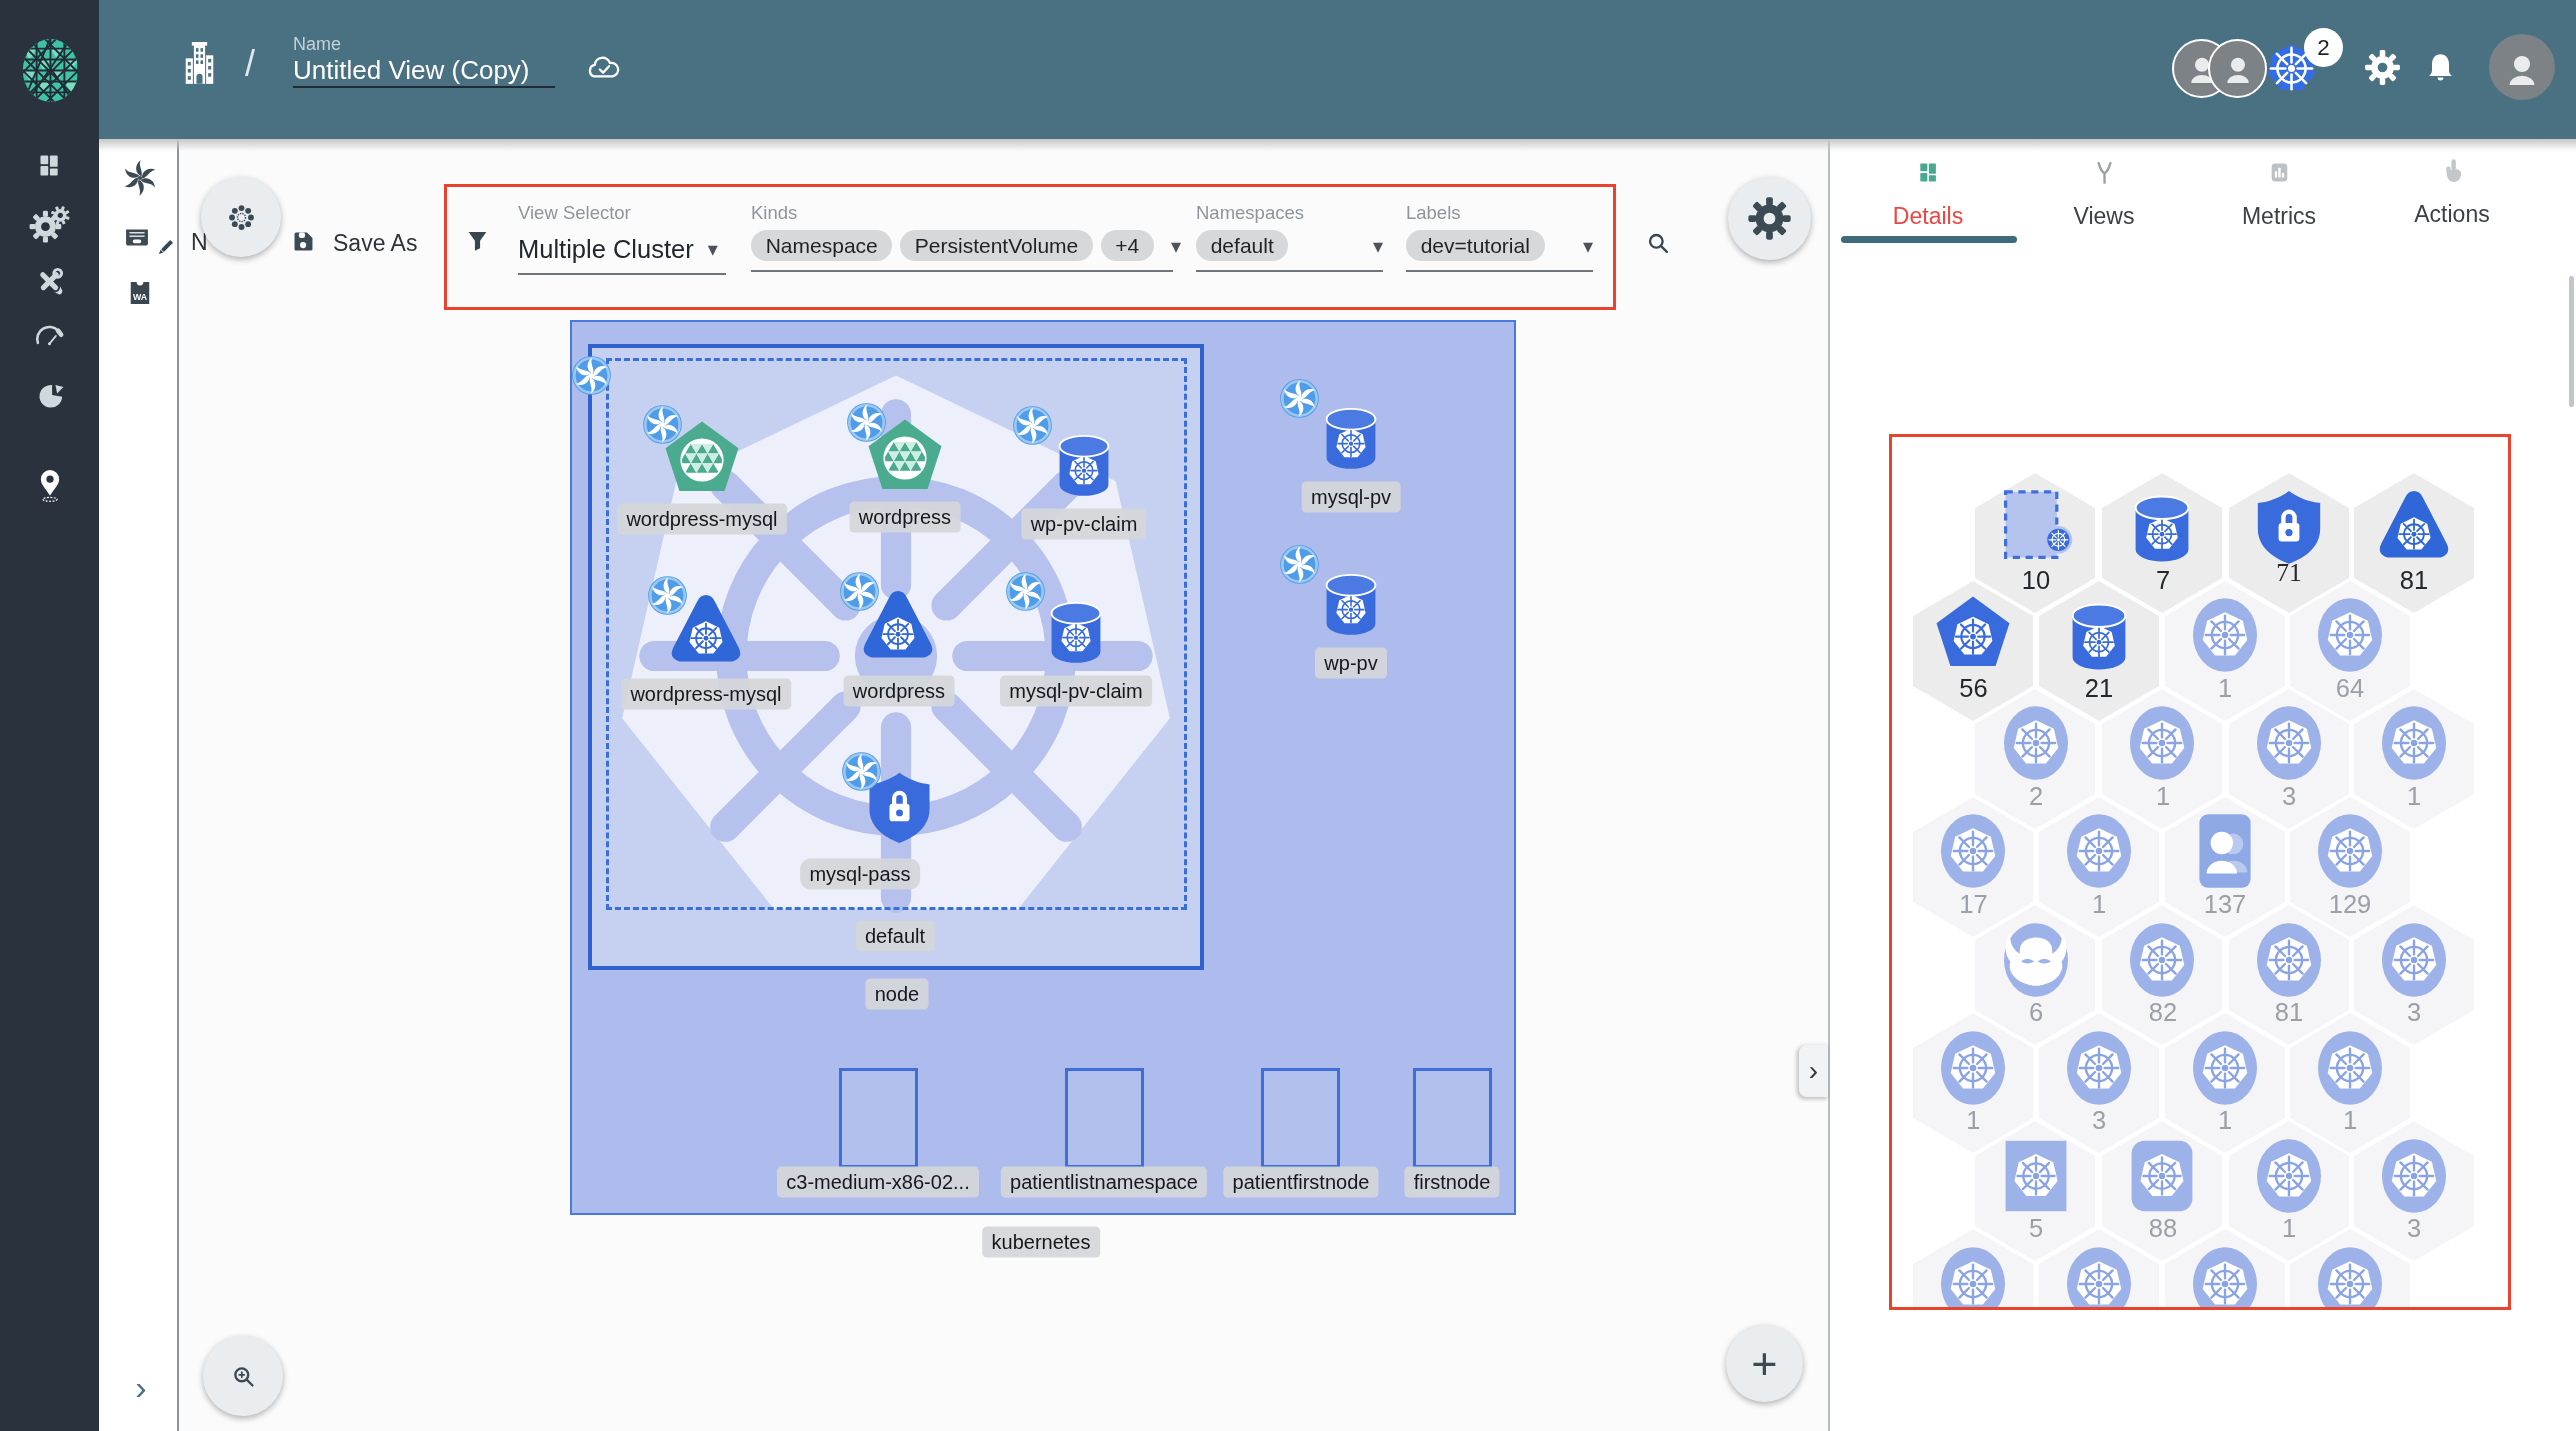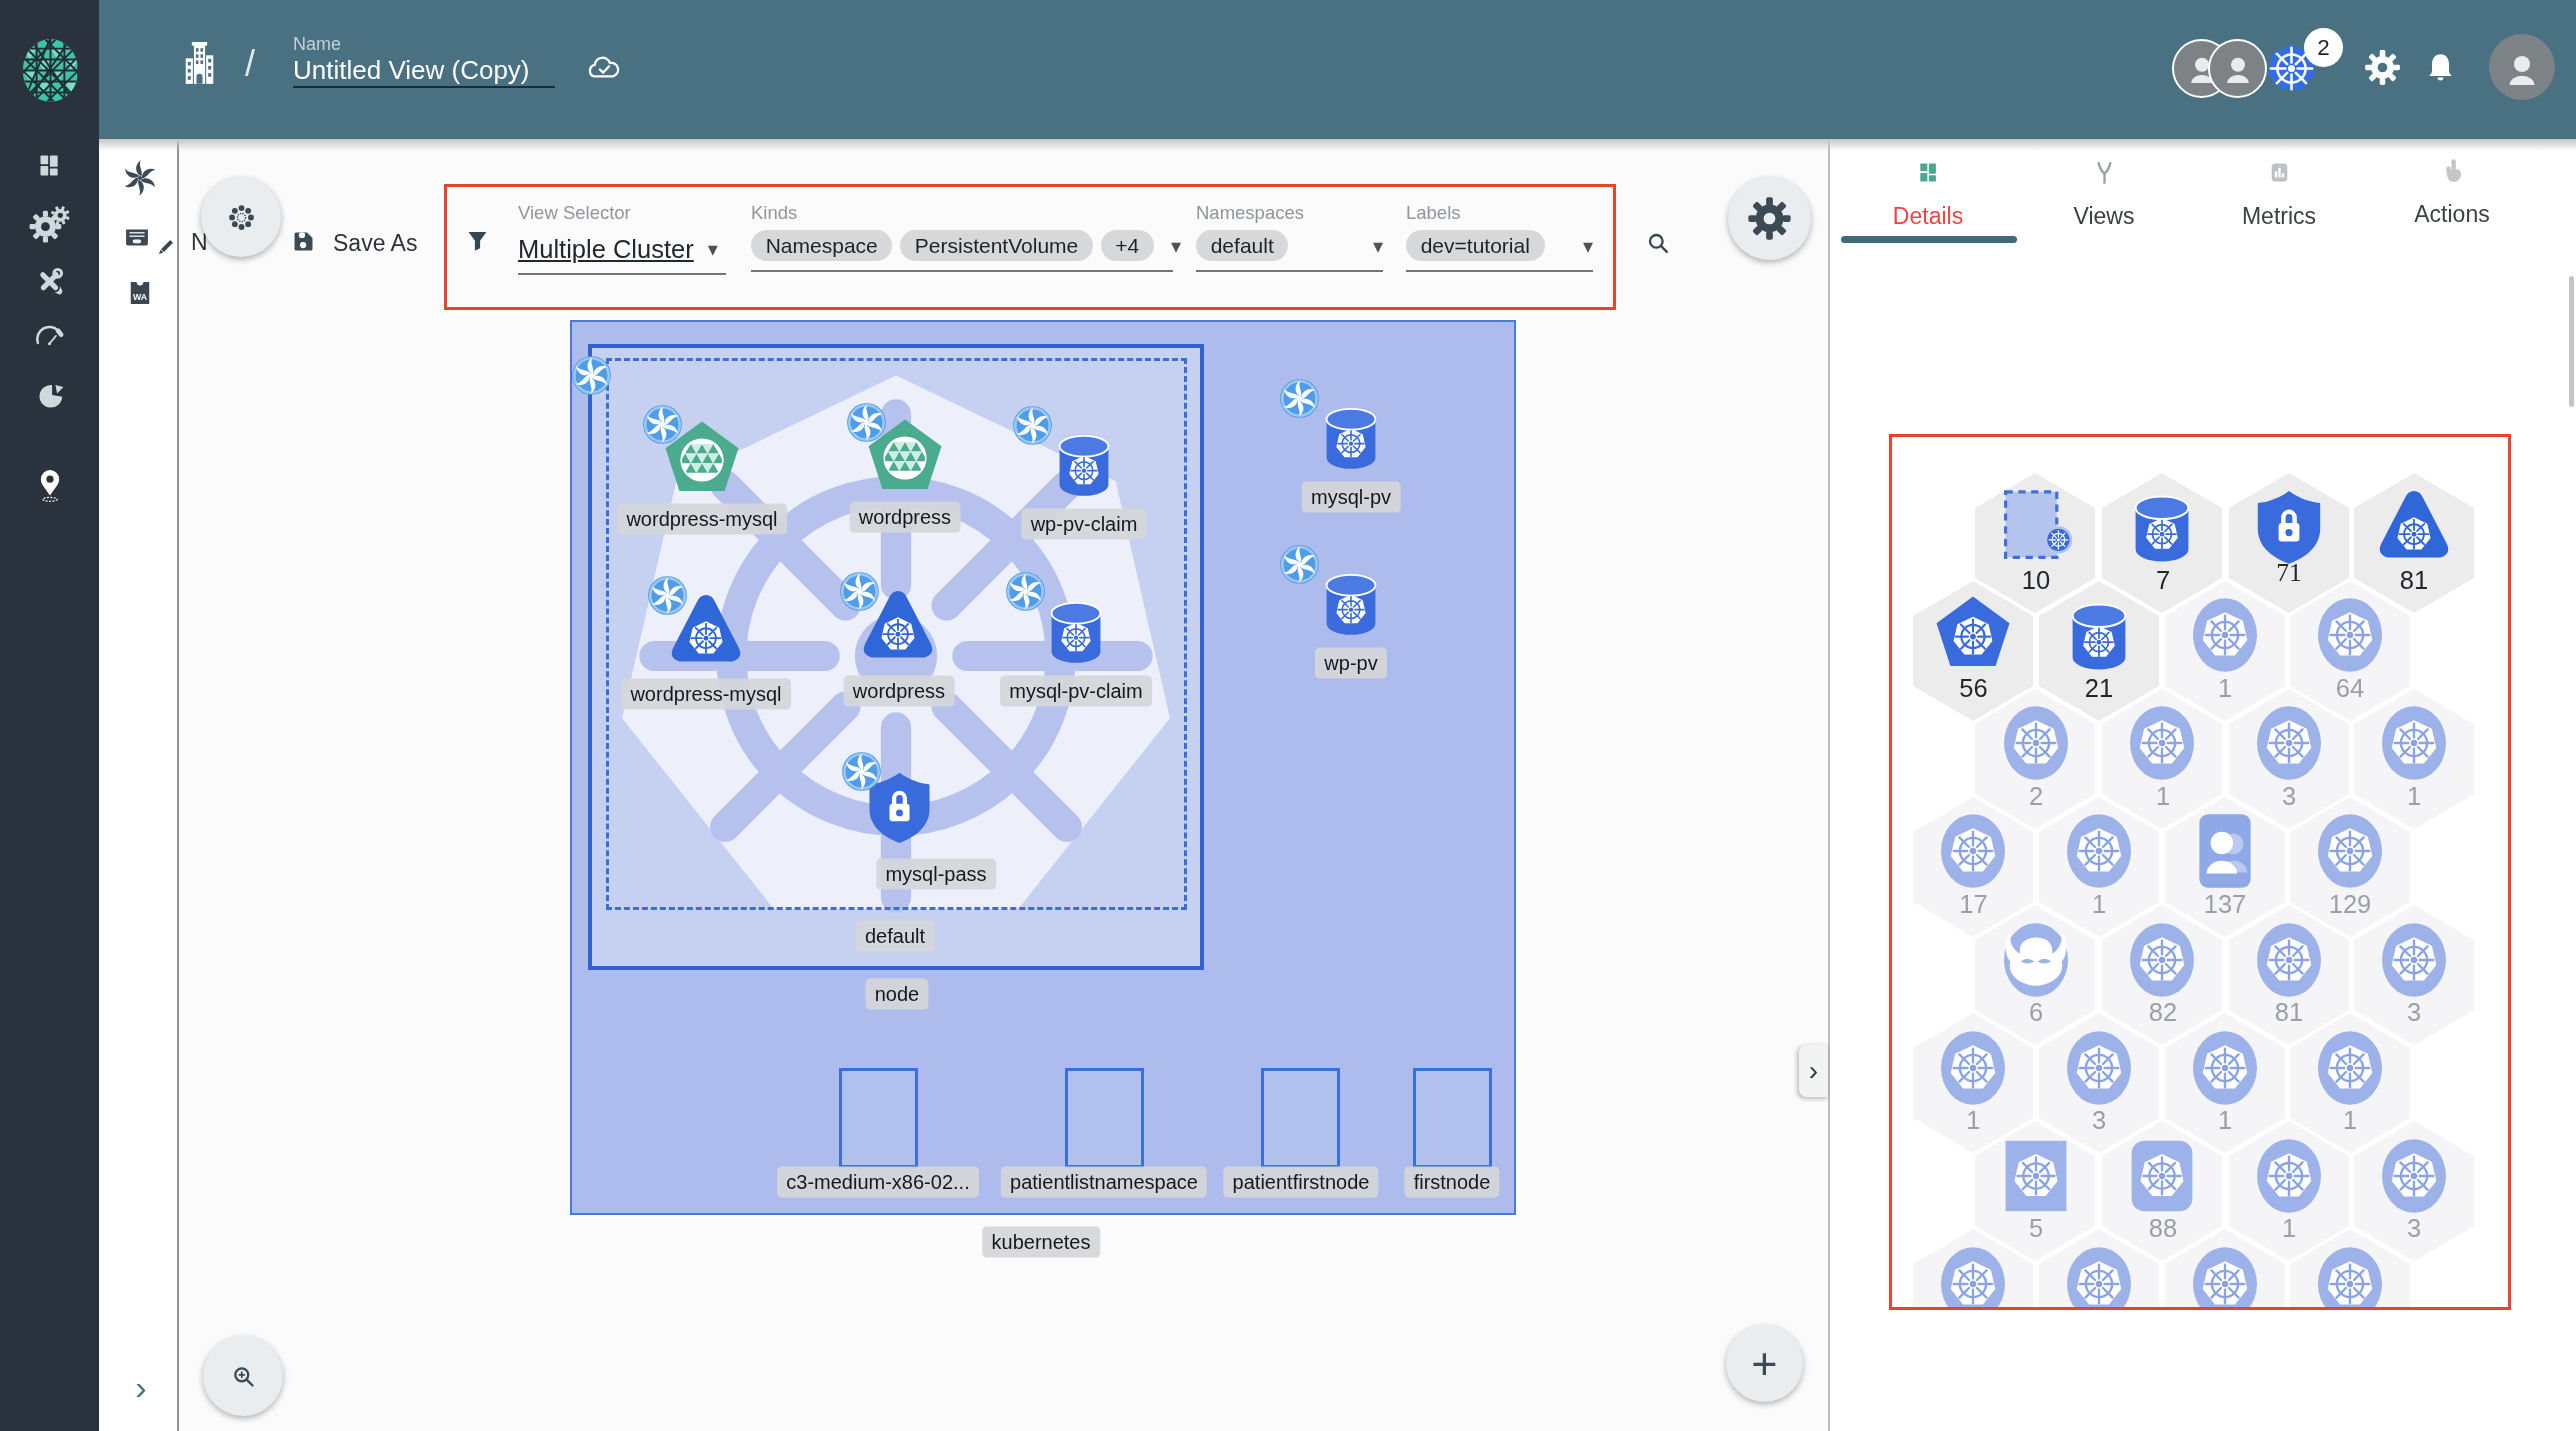--- a/index.html
+++ b/index.html
@@ -49,21 +49,21 @@
 
   
   .fab { border-radius:50%; background:#e9edf0; box-shadow:0 2.3px 6.2px rgba(0,0,0,.3);
          display:flex; align-items:center; justify-content:center; }
   .tool-text { font-size:23px; color:#2d3338; }
   .fieldlabel { font-size:18.5px; color:#8f959a; }
   .fieldline { height:1.5px; background:#6f757a; }
   .chip { display:inline-flex; align-items:center; height:31px; padding:0 14.7px; border-radius:16px;
           background:#d6d8d9; color:#1e2328; font-size:21px; margin-right:7.7px; }
   .caret { font-size:20px; color:#4c5257; }
-  .selvalue { font-size:25.5px; color:#21272e;text-decoration:underline; }
+  .selvalue { font-size:25.5px; color:#21272e; }
   .redbox { border:3.9px solid #e8432c; z-index:60; pointer-events:none; }
 
   
   #k8s-rect { left:570px; top:320px; width:946px; height:895px; background:#aebced;
               border:2.3px solid #4a79dd; z-index:2; }
   #node-rect { left:588px; top:344px; width:616px; height:626px; background:#c6d0f1;
                border:4.6px solid #3061cd; z-index:3; }
   #watermark { left:591px; top:351px; z-index:4; }
   #ns-rect { left:606px; top:358px; width:581px; height:552px; border:3.1px dashed #3a6fd8; z-index:5; }
   .nlabel { position:absolute; transform:translate(-50%,-50%); background:rgba(212,214,217,.93);
@@ -676,21 +676,21 @@
       <div class="abs cbadge" style="left: 1004px; top: 570px;"><svg viewBox="-50 -50 100 100" width="43" height="43" style="">
           <use href="#sym-swirl"></use>
         </svg></div>
       <div class="nlabel" style="left: 1076px; top: 691px;">mysql-pv-claim</div>
       <div class="abs cnode" style="left: 861px; top: 769px;"><svg viewBox="-50 -50 100 100" width="77" height="77" style="">
           <use href="#sym-shield"></use>
         </svg></div>
       <div class="abs cbadge" style="left: 840px; top: 750px;"><svg viewBox="-50 -50 100 100" width="43" height="43" style="">
           <use href="#sym-swirl"></use>
         </svg></div>
-      <div class="nlabel" style="left: 936px; top: 874px;">mysql-pass</div>
+      <div class="nlabel" style="left: 860px; top: 874px; border-radius: 11px;">mysql-pass</div>
       <div class="abs cnode" style="left: 1314px; top: 400px;"><svg viewBox="-50 -50 100 100" width="74" height="74" style="">
           <use href="#sym-cyl"></use>
         </svg></div>
       <div class="abs cbadge" style="left: 1278px; top: 377px;"><svg viewBox="-50 -50 100 100" width="43" height="43" style="">
           <use href="#sym-swirl"></use>
         </svg></div>
       <div class="nlabel" style="left: 1351px; top: 497px;">mysql-pv</div>
       <div class="abs cnode" style="left: 1314px; top: 566px;"><svg viewBox="-50 -50 100 100" width="74" height="74" style="">
           <use href="#sym-cyl"></use>
         </svg></div>

